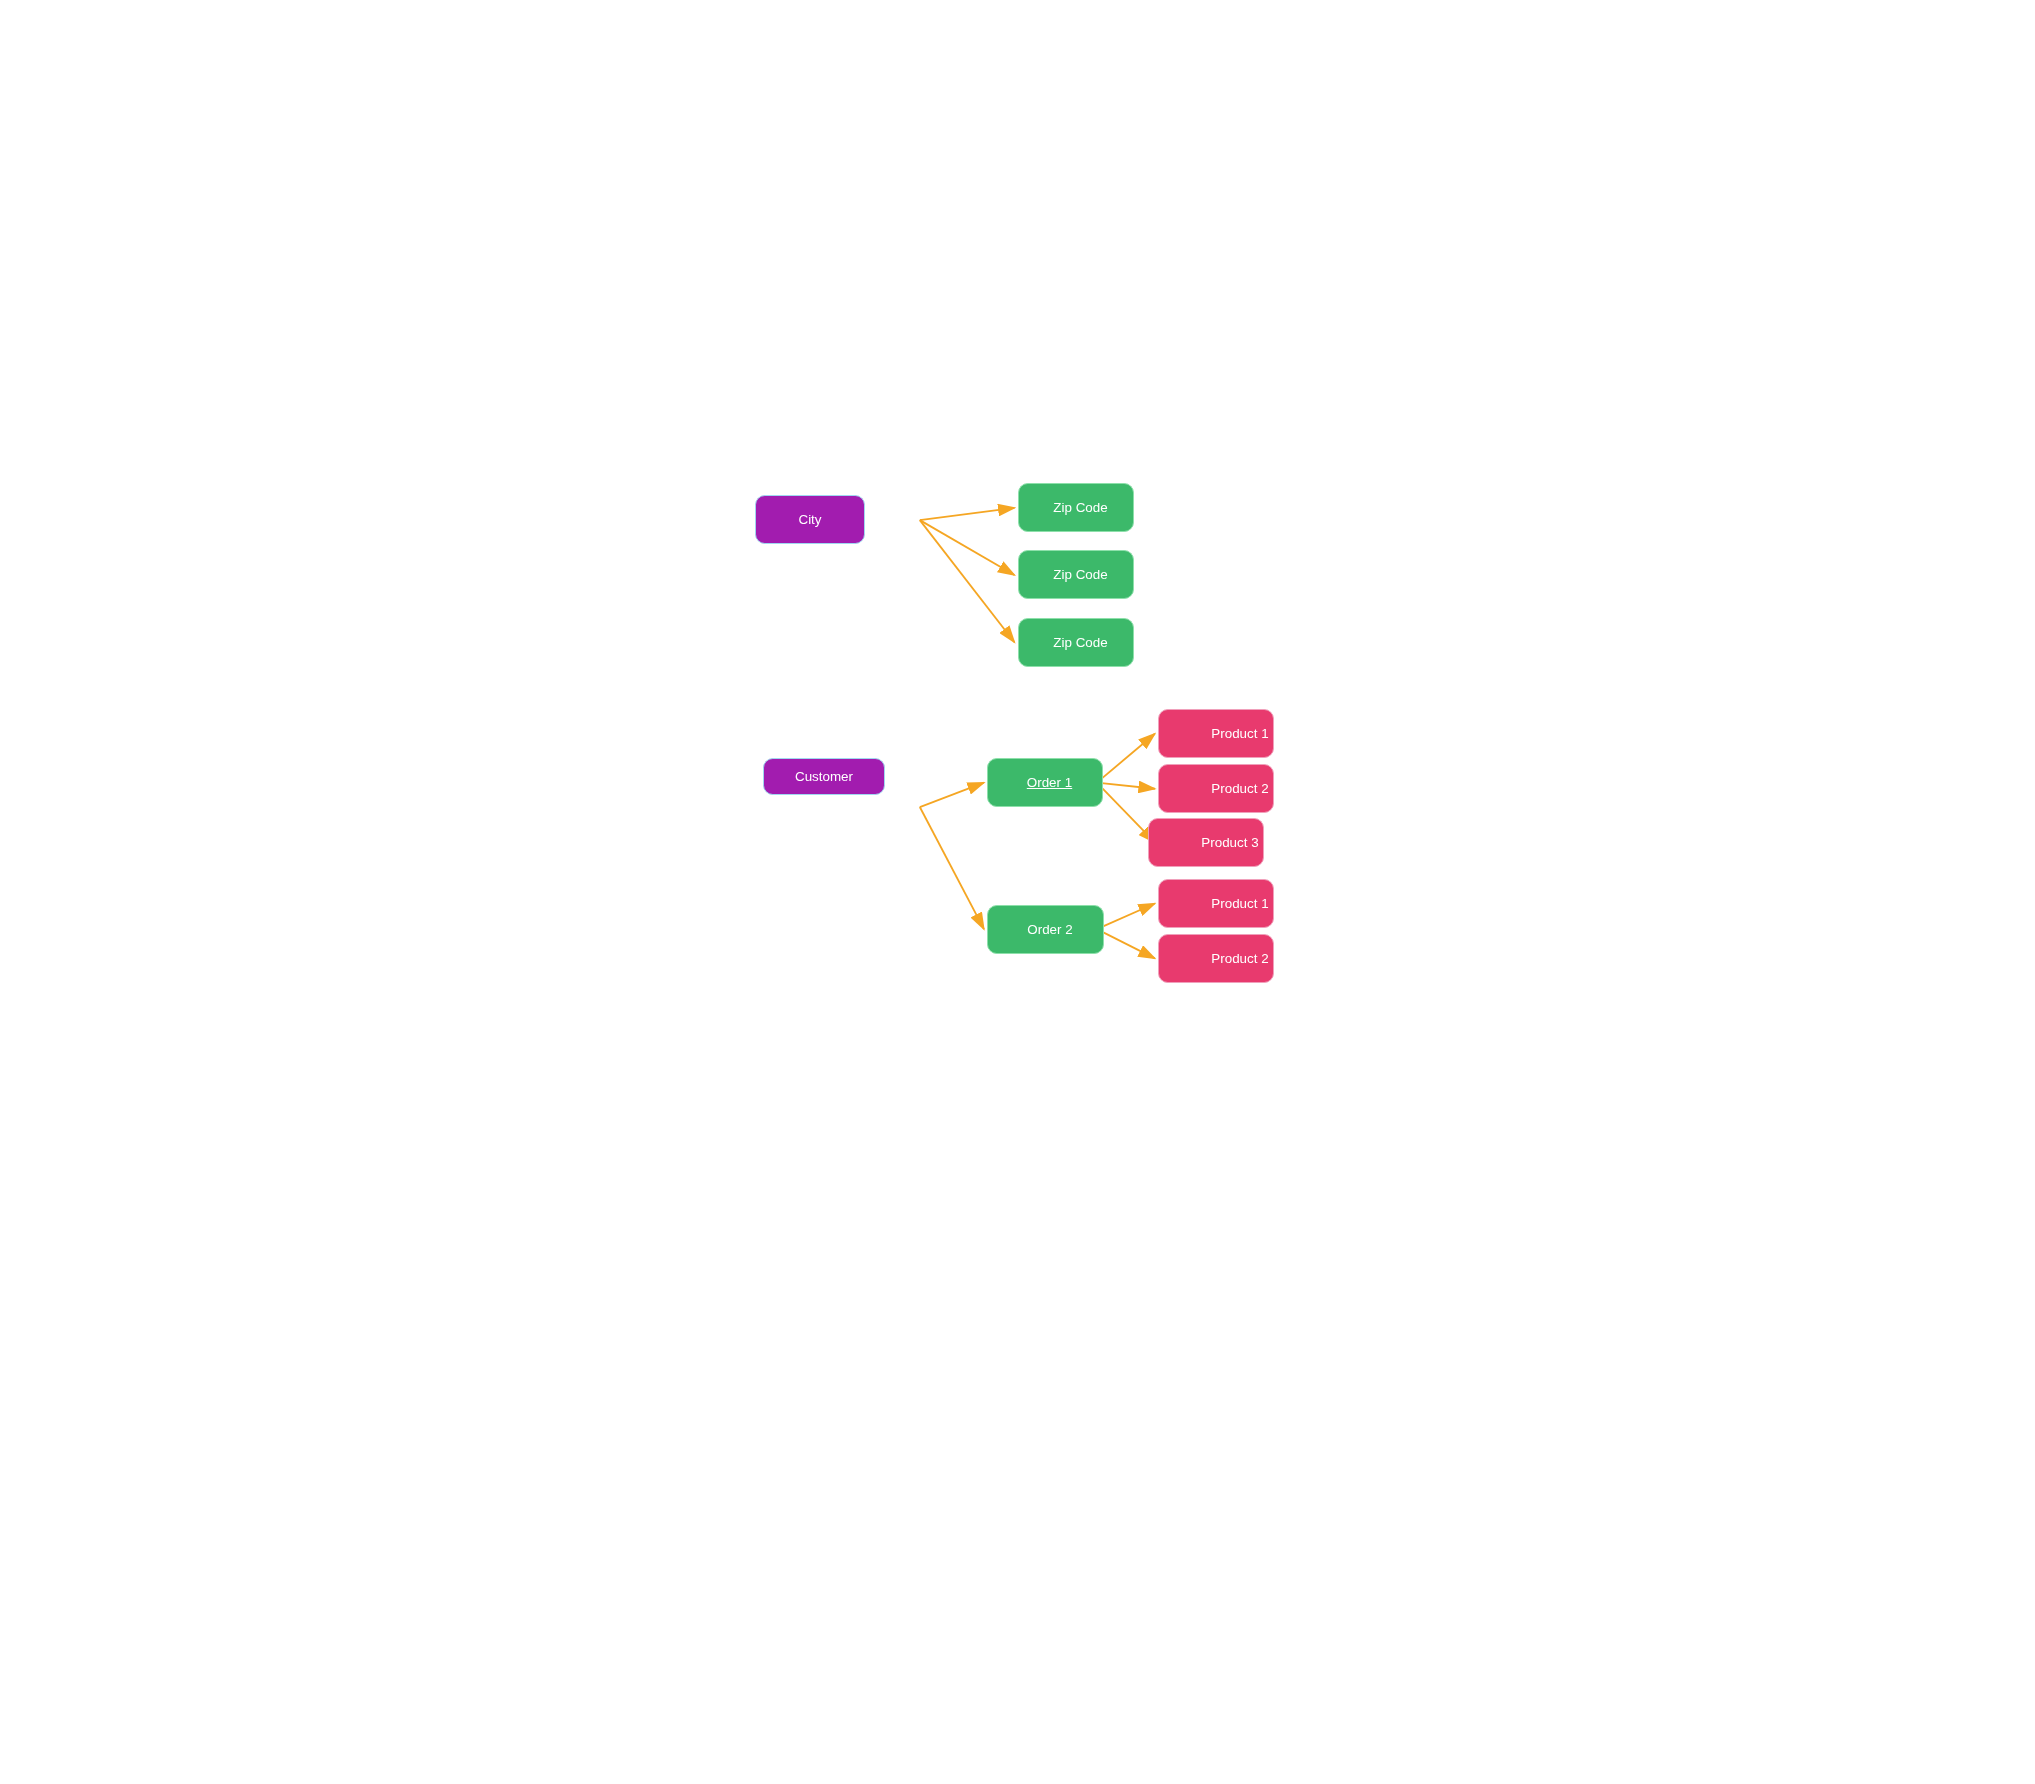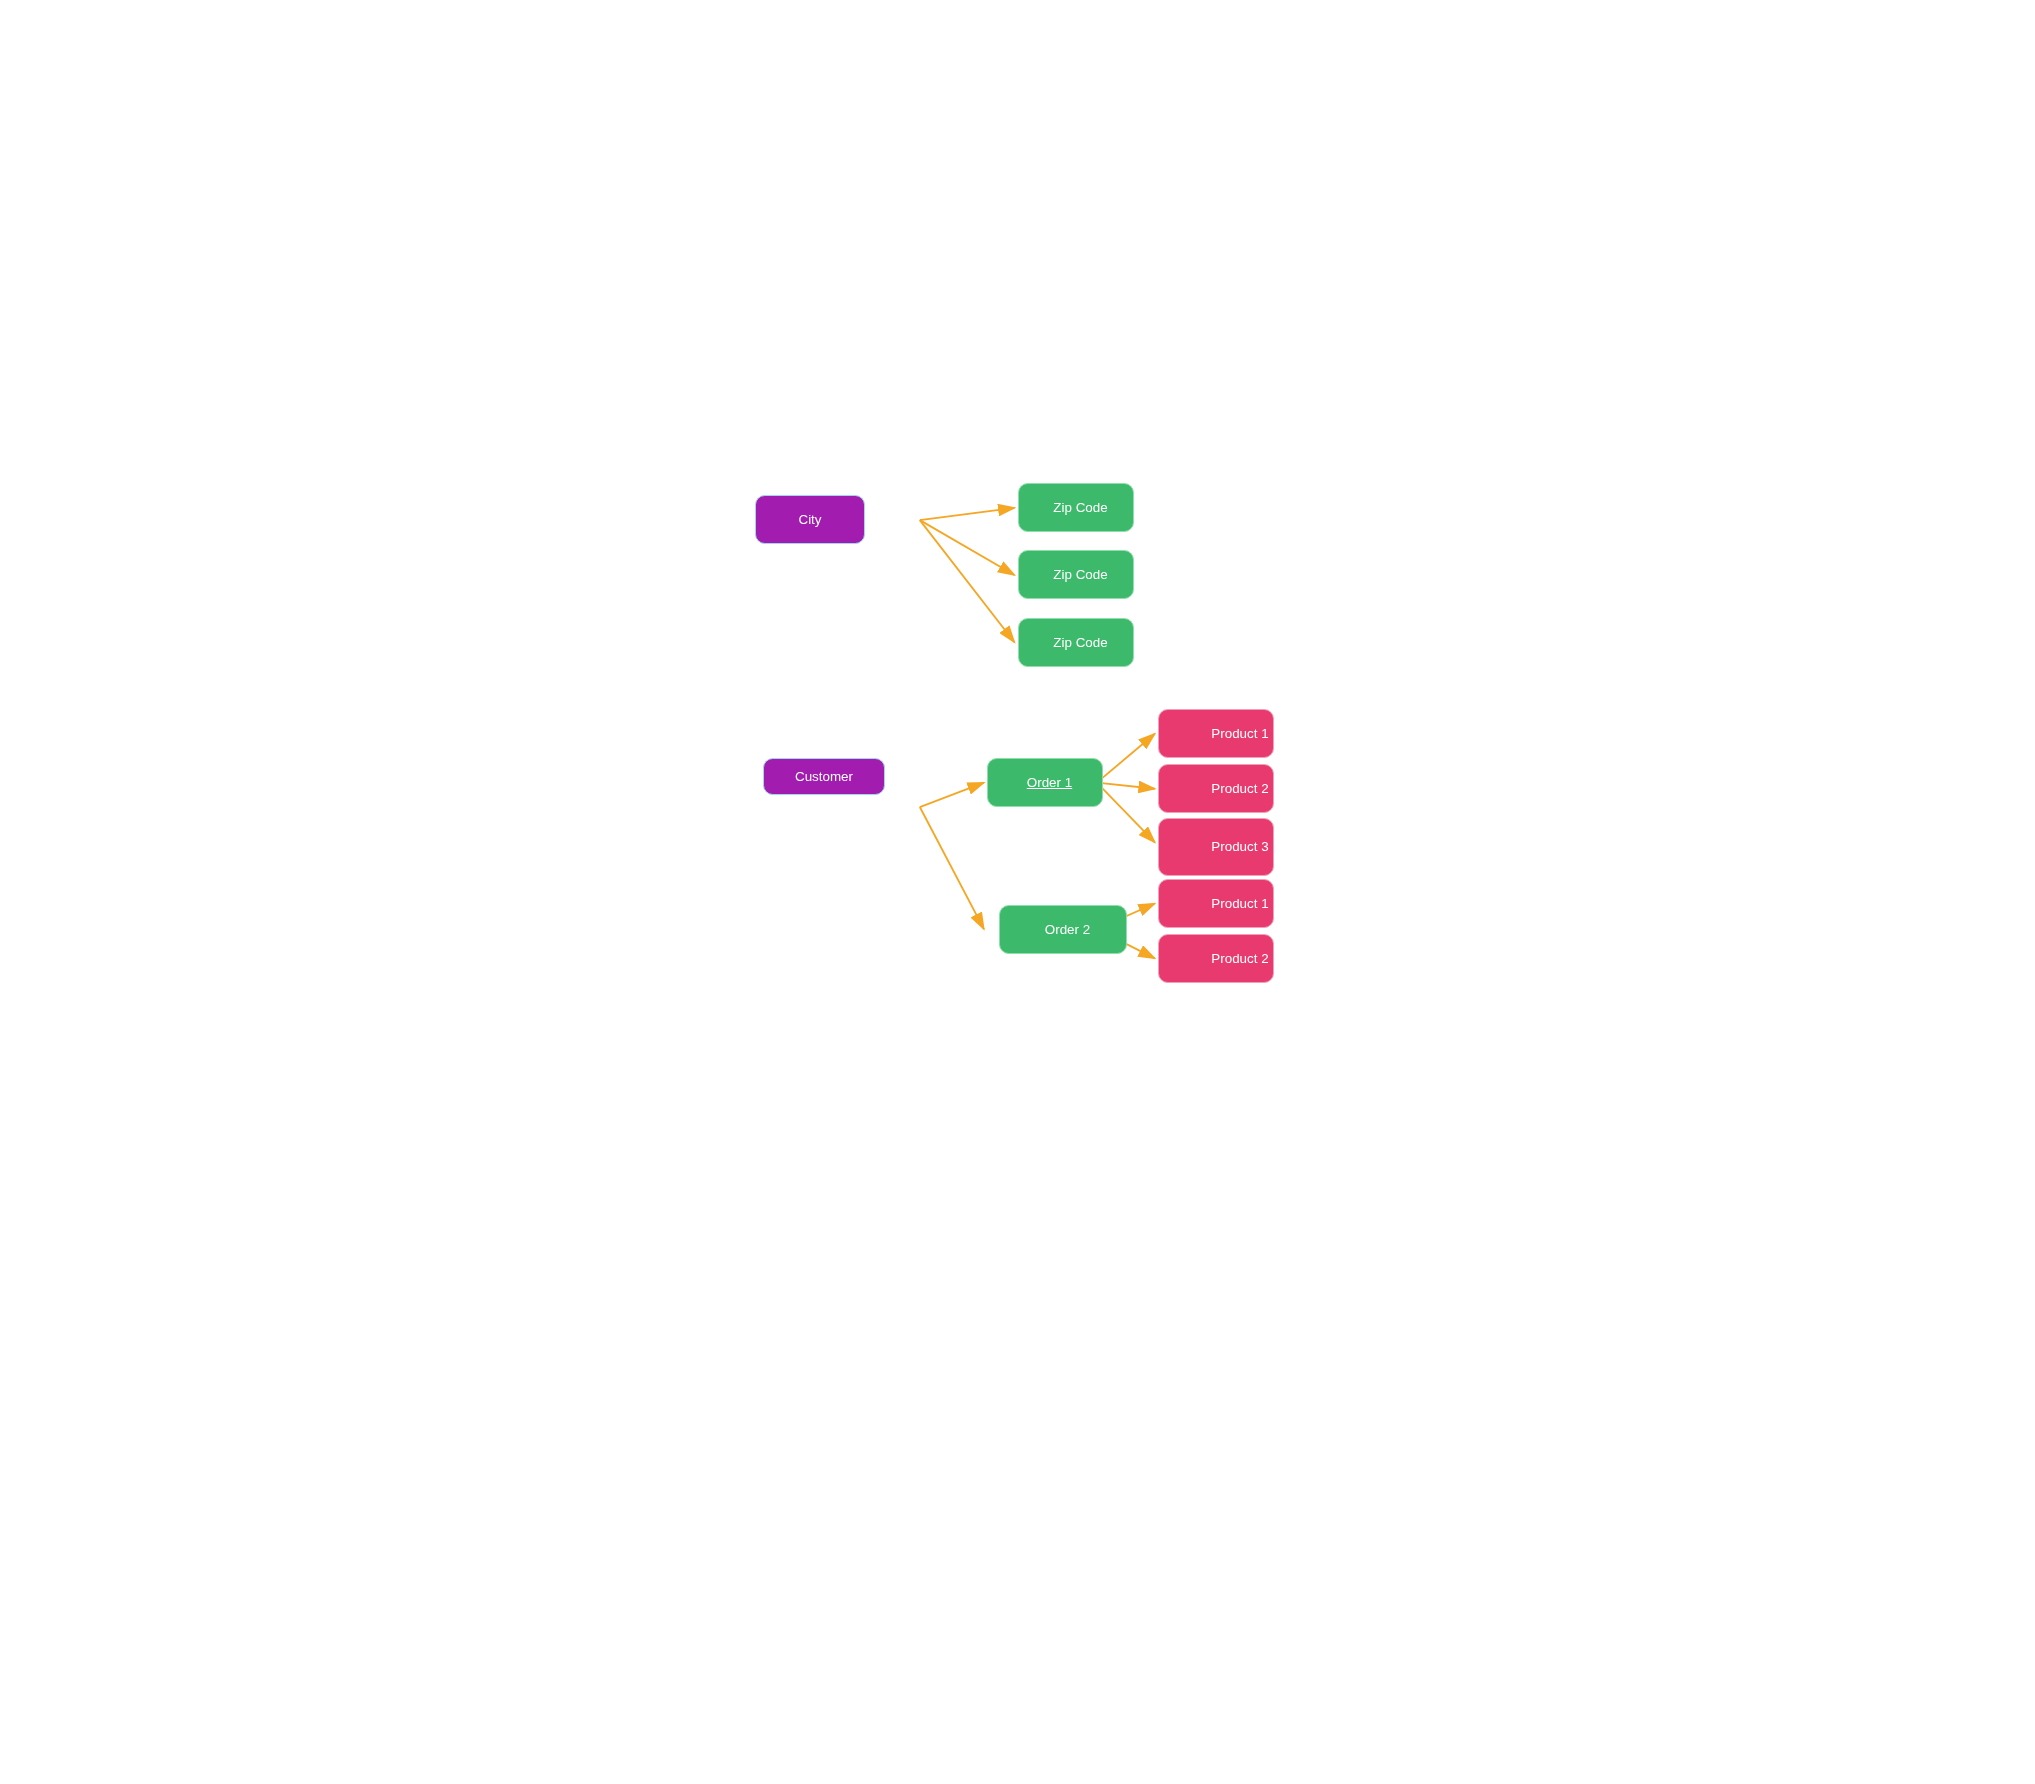--- a/index.html
+++ b/index.html
@@ -97,33 +97,33 @@
   </div>
 
   <div class="pos-node blue" style="left:8px;top:293px;width:122px;height:37px;">
     <span>Customer</span>
   </div>
 
   <div class="pos-node green" style="left:232px;top:293px;width:116px;height:49px;text-decoration:underline;">
     <span>Order 1</span>
   </div>
 
-  <div class="pos-node green" style="left:244px;top:440px;width:128px;height:49px;text-align:right;">
+  <div class="pos-node green" style="left:232px;top:440px;width:117px;height:49px;text-align:right;">
     <span>Order 2</span>
   </div>
 
   <div class="pos-node red" style="left:403px;top:244px;width:116px;height:49px;">
     <span>Product 1</span>
   </div>
 
   <div class="pos-node red" style="left:403px;top:299px;width:116px;height:49px;">
     <span>Product 2</span>
   </div>
 
-  <div class="pos-node red" style="left:403px;top:353px;width:116px;height:58px;">
+  <div class="pos-node red" style="left:393px;top:353px;width:116px;height:49px;">
     <span>Product 3</span>
   </div>
 
   <div class="pos-node red" style="left:403px;top:414px;width:116px;height:49px;">
     <span>Product 1</span>
   </div>
 
   <div class="pos-node red" style="left:403px;top:469px;width:116px;height:49px;">
     <span>Product 2</span>
   </div>

